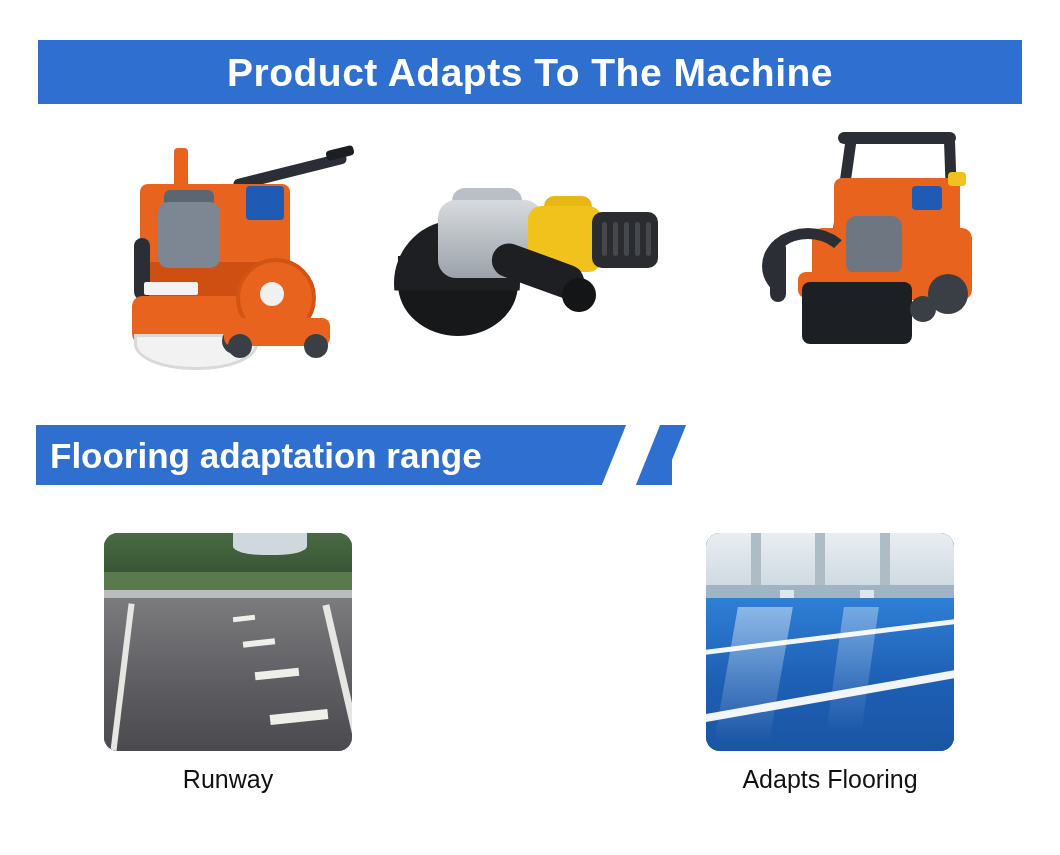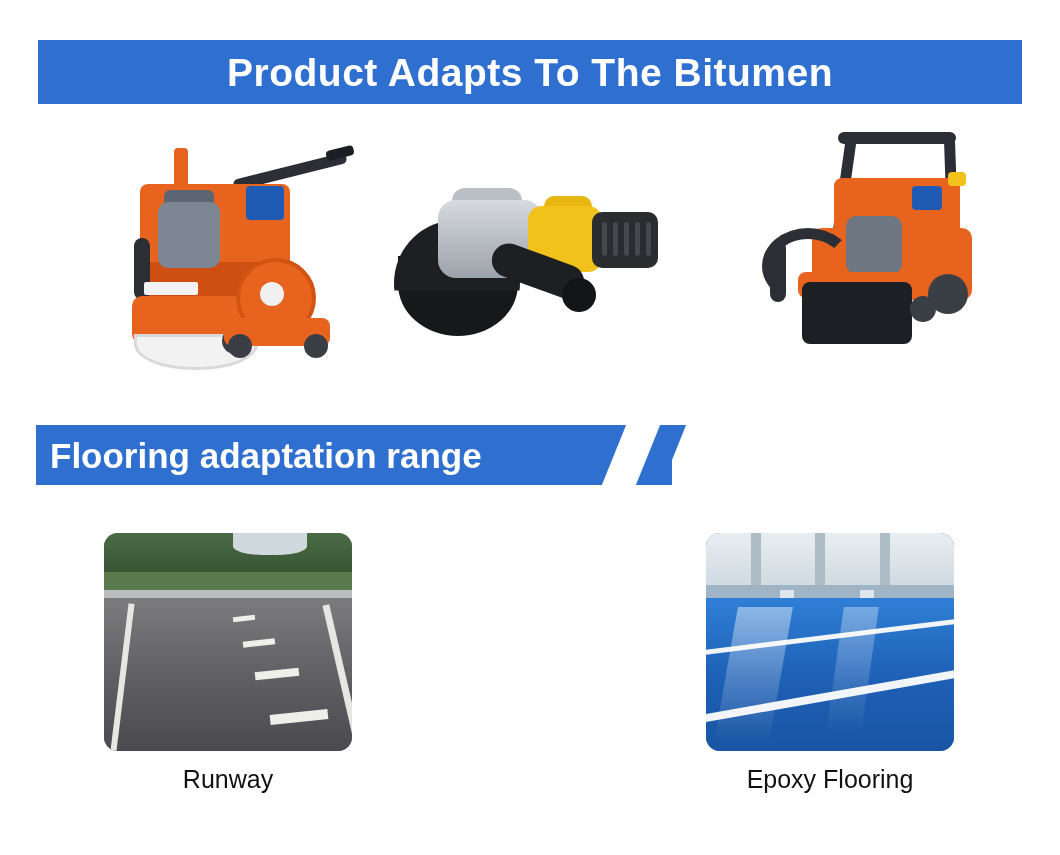--- a/index.html
+++ b/index.html
@@ -276,21 +276,21 @@
   .m-grinder-b .wb2 { left: 168px; top: 164px; width: 26px; height: 26px; }
   .m-grinder-b .panel { position: absolute; left: 170px; top: 54px; width: 30px; height: 24px;
     background: #1f5bb5; border-radius: 4px; }
   .m-grinder-b .light { position: absolute; left: 206px; top: 40px; width: 18px; height: 14px;
     background: #f2c21c; border-radius: 4px; }
 </style>
 </head>
 <body>
 
 <div class="title-banner">
-  <span class="title-text">Product Adapts To The Bitumen</span>
+  <span class="title-text">Product Adapts To The Machine</span>
 </div>
 
 <div class="machines-row">
 
   <div class="machine-cell">
     <div class="m-grinder-a">
       <div class="post"></div>
       <div class="handle-bar"></div>
       <div class="handle-grip"></div>
       <div class="body"></div>
@@ -392,16 +392,16 @@
         <div class="back-wall"></div>
         <div class="column c1"></div>
         <div class="column c2"></div>
         <div class="floor"></div>
         <div class="stripe s1"></div>
         <div class="stripe s2"></div>
         <div class="sheen"></div>
         <div class="sheen2"></div>
       </div>
     </div>
-    <span class="card-label">Epoxy Flooring</span>
+    <span class="card-label">Adapts Flooring</span>
   </div>
 
 </div>
 
 </body></html>

